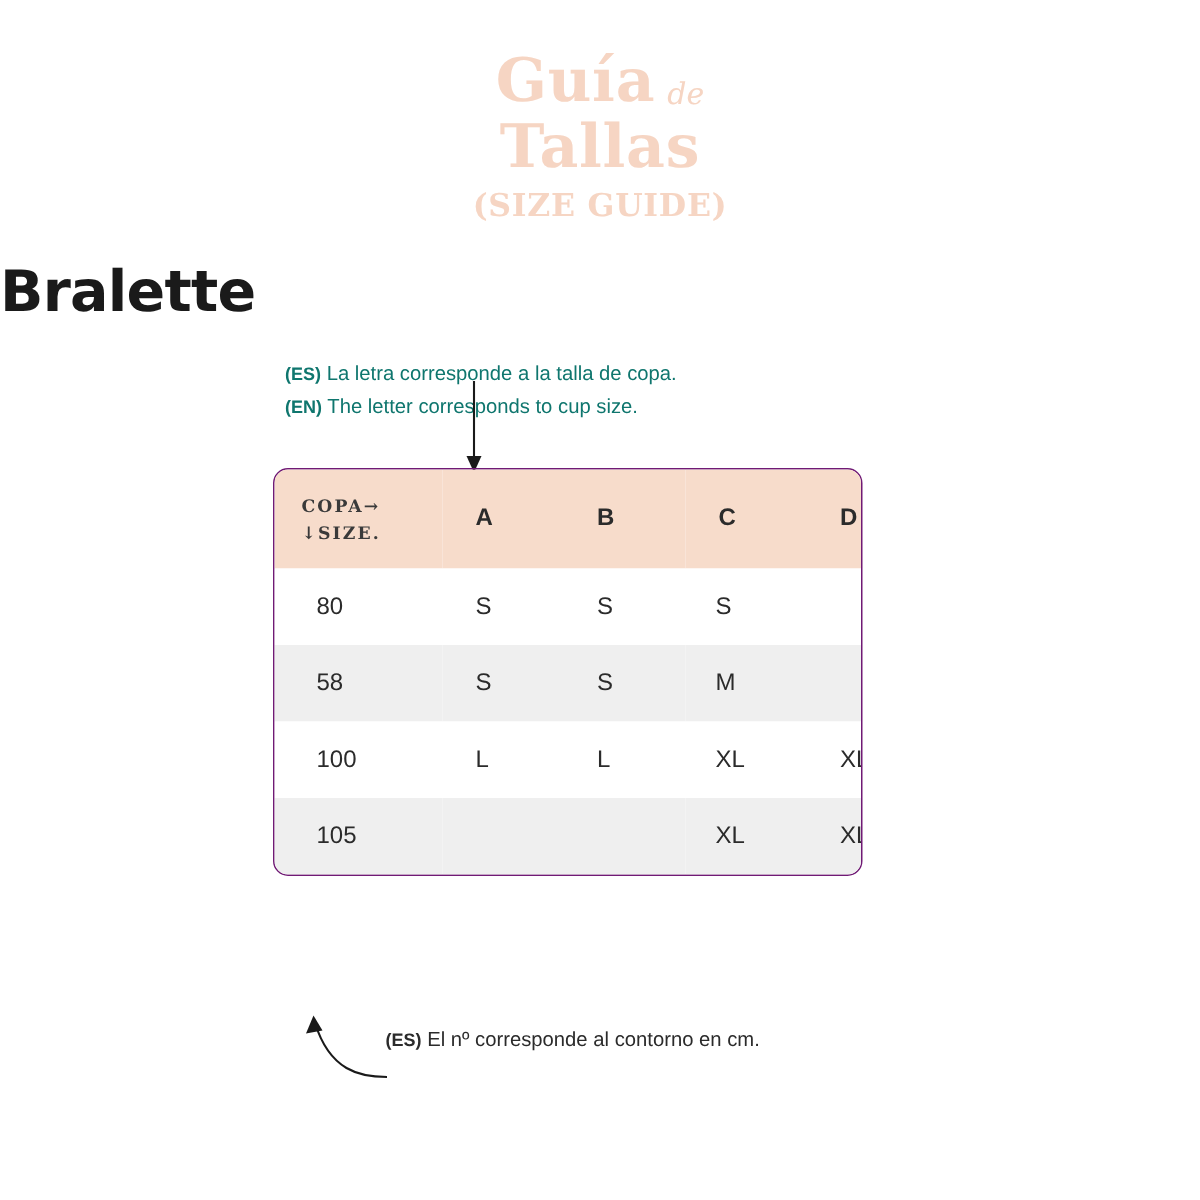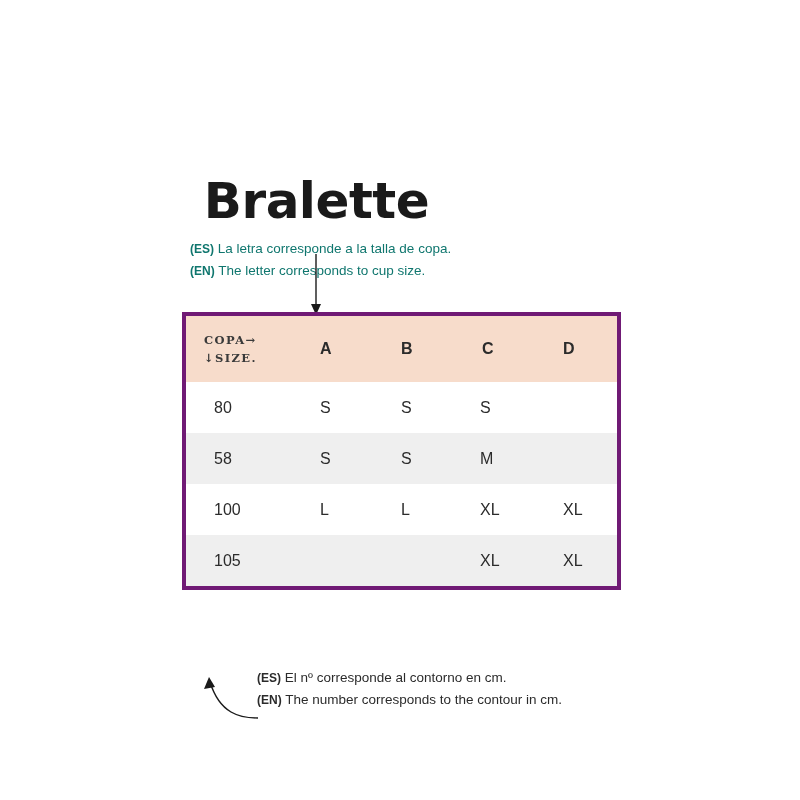--- a/index.html
+++ b/index.html
@@ -68,44 +68,44 @@
     letter-spacing: 0.5px;
     margin-top: 8px;
   }
 
   
   .title {
     position: absolute;
     top: 172px;
     left: 0;
     width: 633px;
-    text-align: center;
     font-family: "DejaVu Sans", sans-serif;
     font-weight: bold;
-    font-size: 50px;
+    font-size: 38px;
     color: #1a1a1a;
     letter-spacing: -0.5px;
   }
 
   
   .note-top {
     position: absolute;
     top: 238px;
     left: 190px;
     font-size: 13.5px;
     color: #0f766e;
     line-height: 1.65;
   }
   .note-bottom {
     position: absolute;
-    top: 667px;
+    top: 682px;
     left: 257px;
     font-size: 13.5px;
     color: #2b2b2b;
     line-height: 1.65;
+    text-align: right;
   }
   .lang {
     font-weight: bold;
     font-size: 12px;
   }
 
   
   .arrow-top {
     position: absolute;
     left: 300px;
@@ -119,24 +119,24 @@
     top: 676px;
     width: 70px;
     height: 48px;
   }
 
   
   .table-wrap {
     position: absolute;
     left: 182px;
     top: 312px;
-    width: 439px;
-    border-radius: 0;
+    width: 393px;
+    border-radius: 10px;
     overflow: hidden;
-    border: 4px solid #701a75;
+    border: 1px solid #701a75;
   }
   table.size-table {
     width: 100%;
     border-collapse: collapse;
     table-layout: fixed;
   }
   table.size-table th,
   table.size-table td {
     text-align: left;
     font-size: 16px;
@@ -181,20 +181,30 @@
   td.c1 .cell-inner { padding-left: 22px; }
   td.c2 .cell-inner { padding-left: 20px; }
   td.c3 .cell-inner { padding-left: 22px; }
   th.h0, th.h1, th.h2, th.h3 { padding-left: 22px; }
 </style>
 </head>
 <body>
 
 <div class="page">
 
+  <div class="logo">
+    <div class="logo-row">
+      <span class="logo-guia">Guía</span>
+      <span class="logo-de">de</span>
+    </div>
+    <div class="logo-row2">
+      <span class="logo-tallas">Tallas</span>
+    </div>
+    <div class="logo-sub">(SIZE GUIDE)</div>
+  </div>
 
   <div class="title">Bralette</div>
 
   <div class="note-top">
     <div>
       <span class="lang">(ES)</span><span> La letra corresponde a la talla de copa.</span>
     </div>
     <div>
       <span class="lang">(EN)</span><span> The letter corresponds to cup size.</span>
     </div>
@@ -286,18 +296,15 @@
 
   <svg class="arrow-bottom" viewBox="0 0 70 48">
     <path d="M62 42 C44 42, 24 38, 14 6" stroke="#1a1a1a" stroke-width="1.4" fill="none"></path>
     <path d="M13 1 L8 13 L19 11 Z" fill="#1a1a1a"></path>
   </svg>
 
   <div class="note-bottom">
     <div>
       <span class="lang">(ES)</span><span> El nº corresponde al contorno en cm.</span>
     </div>
-    <div>
-      <span class="lang">(EN)</span><span> The number corresponds to the contour in cm.</span>
-    </div>
   </div>
 
 </div>
 
 </body></html>

